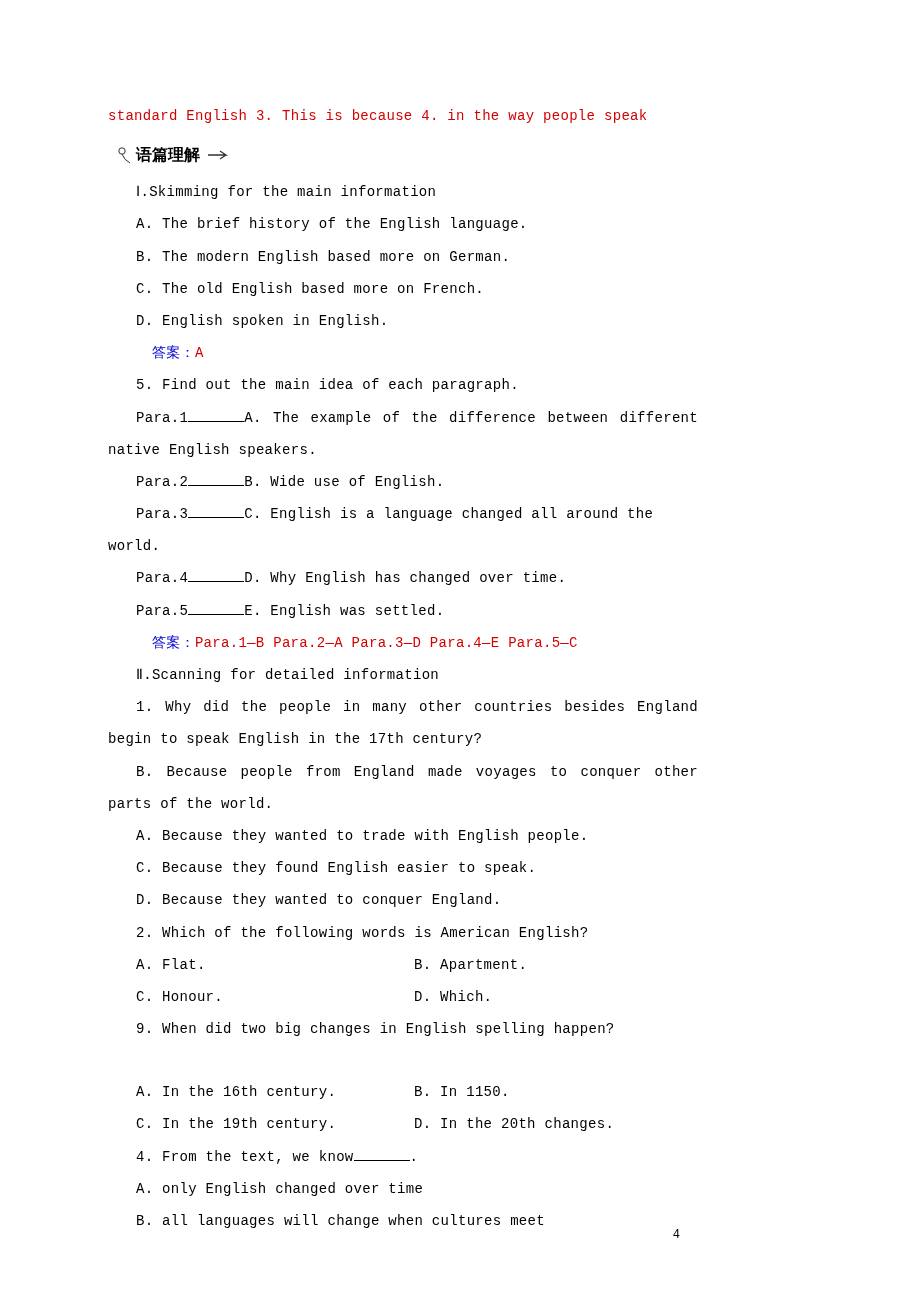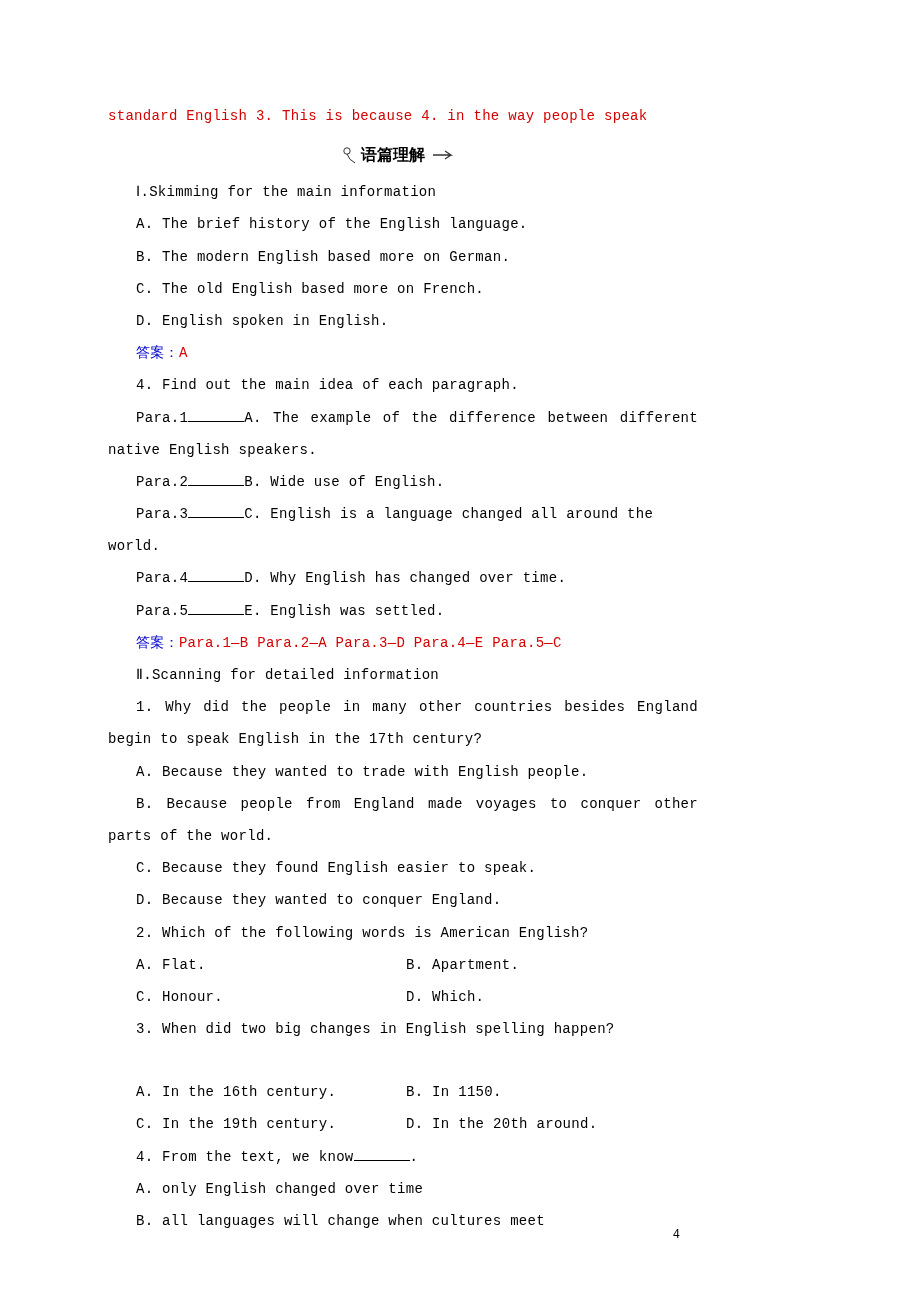--- a/index.html
+++ b/index.html
@@ -16,42 +16,43 @@
     height: 1302px;
     box-sizing: border-box;
     padding: 100px 108px 40px 108px;
     position: relative;
   }
   .mono {
     font-family: "Courier New", monospace;
     letter-spacing: 0.3px;
   }
   .red { color: #d50000; }
-  .blue { color: #0000cc; }
+  .blue { color: #0000cc; margin-left: 16px; }
   .indent { text-indent: 2em; }
   .line { margin: 0; }
   .justify { text-align: justify; text-justify: inter-word; }
   .section-header {
-    text-align: center;
+    text-align: left;
     margin: 6px 0 8px 0;
     height: 30px;
   }
   .section-header svg {
     display: inline-block;
     vertical-align: middle;
   }
   .blank {
     display: inline-block;
     border-bottom: 1px solid #000;
     width: 56px;
     vertical-align: baseline;
     height: 1em;
   }
   .col2 {
     display: flex;
+    gap: 8px;
   }
   .col2 .left {
     width: 270px;
   }
   .col2 .right {
     flex: 1;
   }
   .page-num {
     position: absolute;
     bottom: 52px;
@@ -80,21 +81,21 @@
   <p class="line mono indent">Ⅰ.Skimming for the main information</p>
 
   <p class="line mono indent">A. The brief history of the English language.</p>
   <p class="line mono indent">B. The modern English based more on German.</p>
   <p class="line mono indent">C. The old English based more on French.</p>
   <p class="line mono indent">D. English spoken in English.</p>
   <p class="line mono indent">
     <span class="blue">答案：</span><span class="red">A</span>
   </p>
 
-  <p class="line mono indent">4. Find out the main idea of each paragraph.</p>
+  <p class="line mono indent">5. Find out the main idea of each paragraph.</p>
 
   <p class="line mono justify" style="text-indent:2em;">
     <span>Para.1</span><span class="blank"></span><span>A. The example of the difference between different native English speakers.</span>
   </p>
   <p class="line mono indent">
     <span>Para.2</span><span class="blank"></span><span>B. Wide use of English.</span>
   </p>
   <p class="line mono indent">
     <span>Para.3</span><span class="blank"></span><span>C. English is a language changed all around the world.</span>
   </p>
@@ -104,22 +105,22 @@
   <p class="line mono indent">
     <span>Para.5</span><span class="blank"></span><span>E. English was settled.</span>
   </p>
   <p class="line mono indent">
     <span class="blue">答案：</span><span class="red">Para.1—B  Para.2—A  Para.3—D  Para.4—E Para.5—C</span>
   </p>
 
   <p class="line mono indent">Ⅱ.Scanning for detailed information</p>
 
   <p class="line mono justify" style="text-indent:2em;">1. Why did the people in many other countries besides England begin to speak English in the 17th century?</p>
+  <p class="line mono justify" style="text-indent:2em;">B. Because people from England made voyages to conquer other parts of the world.</p>
   <p class="line mono indent">A. Because they wanted to trade with English people.</p>
-  <p class="line mono justify" style="text-indent:2em;">B. Because people from England made voyages to conquer other parts of the world.</p>
   <p class="line mono indent">C. Because they found English easier to speak.</p>
   <p class="line mono indent">D. Because they wanted to conquer England.</p>
 
   <p class="line mono indent">2. Which of the following words is American English?</p>
   <div class="col2 mono" style="padding-left:2em;">
     <div class="left">
         <p class="line">A. Flat.</p>
       </div>
     <div class="right">
         <p class="line">B. Apartment.</p>
@@ -127,35 +128,35 @@
   </div>
   <div class="col2 mono" style="padding-left:2em;">
     <div class="left">
         <p class="line">C. Honour.</p>
       </div>
     <div class="right">
         <p class="line">D. Which.</p>
       </div>
   </div>
 
-  <p class="line mono indent">3. When did two big changes in English spelling happen?</p>
+  <p class="line mono indent">9. When did two big changes in English spelling happen?</p>
   <div class="col2 mono" style="padding-left:2em;margin-top:31px;">
     <div class="left">
         <p class="line">A. In the 16th century.</p>
       </div>
     <div class="right">
         <p class="line">B. In 1150.</p>
       </div>
   </div>
   <div class="col2 mono" style="padding-left:2em;">
     <div class="left">
         <p class="line">C. In the 19th century.</p>
       </div>
     <div class="right">
-        <p class="line">D. In the 20th around.</p>
+        <p class="line">D. In the 20th changes.</p>
       </div>
   </div>
 
   <p class="line mono indent">
     <span>4. From the text, we know</span><span class="blank"></span><span>.</span>
   </p>
   <p class="line mono indent">A. only English changed over time</p>
   <p class="line mono indent">B. all languages will change when cultures meet</p>
 
   <div class="page-num">4</div>

